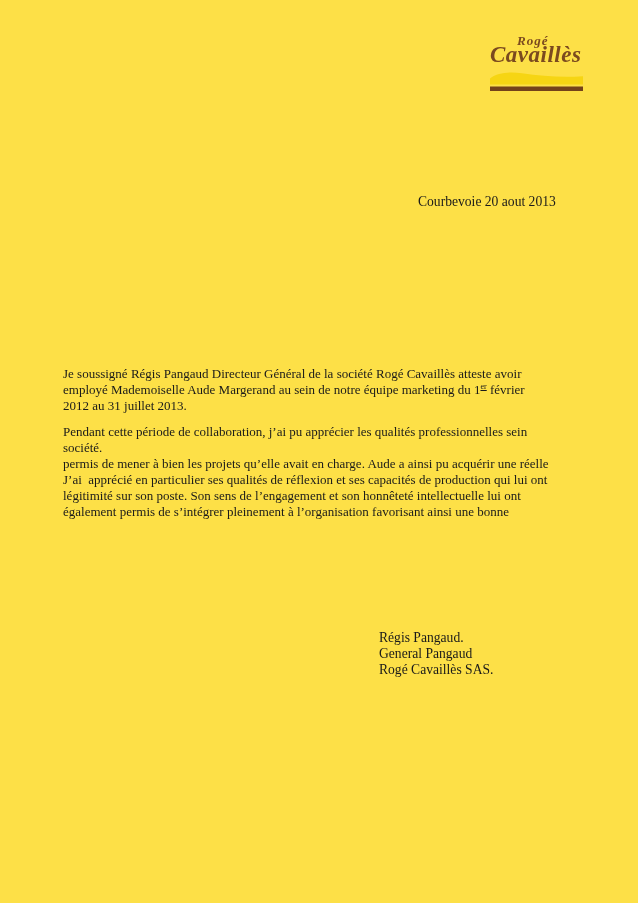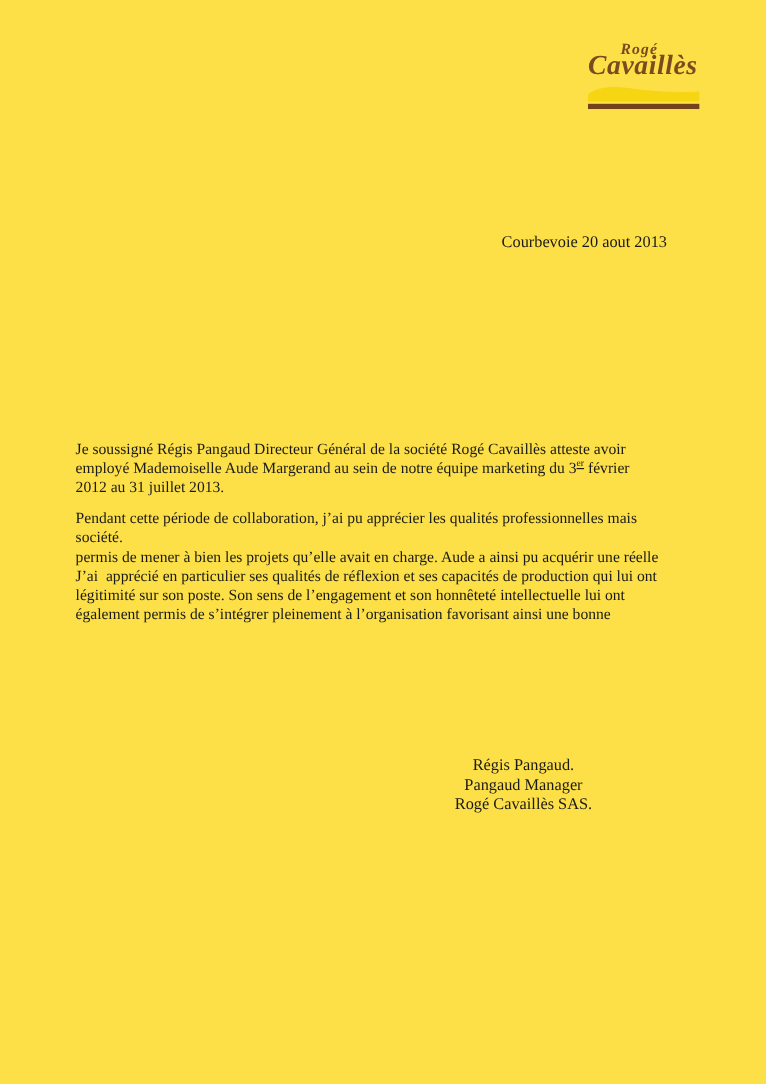--- a/index.html
+++ b/index.html
@@ -75,21 +75,21 @@
   }
   .para-gap { height: 10px; }
 
   
   .signature {
     position: absolute;
     left: 379px;
     top: 630px;
     font-size: 13.6px;
   }
-  .signature .line { line-height: 16px; text-align: center; }
+  .signature .line { line-height: 16px; }
 </style>
 </head>
 <body>
 
 <div class="page">
 
   <div class="logo">
     <div class="logo-roge">Rogé</div>
     <div class="logo-cavailles">Cavaillès</div>
     <svg class="logo-band" viewBox="0 0 93 20" preserveAspectRatio="none">
@@ -97,42 +97,42 @@
       <rect x="0" y="15.5" width="93" height="4.5" fill="#74421a"></rect>
     </svg>
   </div>
 
   <div class="date-line">Courbevoie 20 aout 2013</div>
 
   <div class="letter-body">
 
     <div class="para">
       <div class="line">Je soussigné Régis Pangaud Directeur Général de la société Rogé Cavaillès atteste avoir</div>
-      <div class="line"><span>employé Mademoiselle Aude Margerand au sein de notre équipe marketing du 3</span><sup>er</sup><span> février</span></div>
+      <div class="line"><span>employé Mademoiselle Aude Margerand au sein de notre équipe marketing du 1</span><sup>er</sup><span> février</span></div>
       <div class="line">2012 au 31 juillet 2013.</div>
     </div>
 
     <div class="para-gap"></div>
 
     <div class="para">
-      <div class="line">Pendant cette période de collaboration, j’ai pu apprécier les qualités professionnelles mais</div>
+      <div class="line">Pendant cette période de collaboration, j’ai pu apprécier les qualités professionnelles sein</div>
       <div class="line">société.</div>
     </div>
 
     <div class="para">
       <div class="line">permis de mener à bien les projets qu’elle avait en charge. Aude a ainsi pu acquérir une réelle</div>
       <div class="line">J’ai  apprécié en particulier ses qualités de réflexion et ses capacités de production qui lui ont</div>
       <div class="line">légitimité sur son poste. Son sens de l’engagement et son honnêteté intellectuelle lui ont</div>
       <div class="line">également permis de s’intégrer pleinement à l’organisation favorisant ainsi une bonne</div>
     </div>
 
     <div class="para-gap"></div>
 
 
   </div>
 
   <div class="signature">
     <div class="line">Régis Pangaud.</div>
-    <div class="line">Pangaud Manager</div>
+    <div class="line">General Pangaud</div>
     <div class="line">Rogé Cavaillès SAS.</div>
   </div>
 
 </div>
 
 </body></html>

